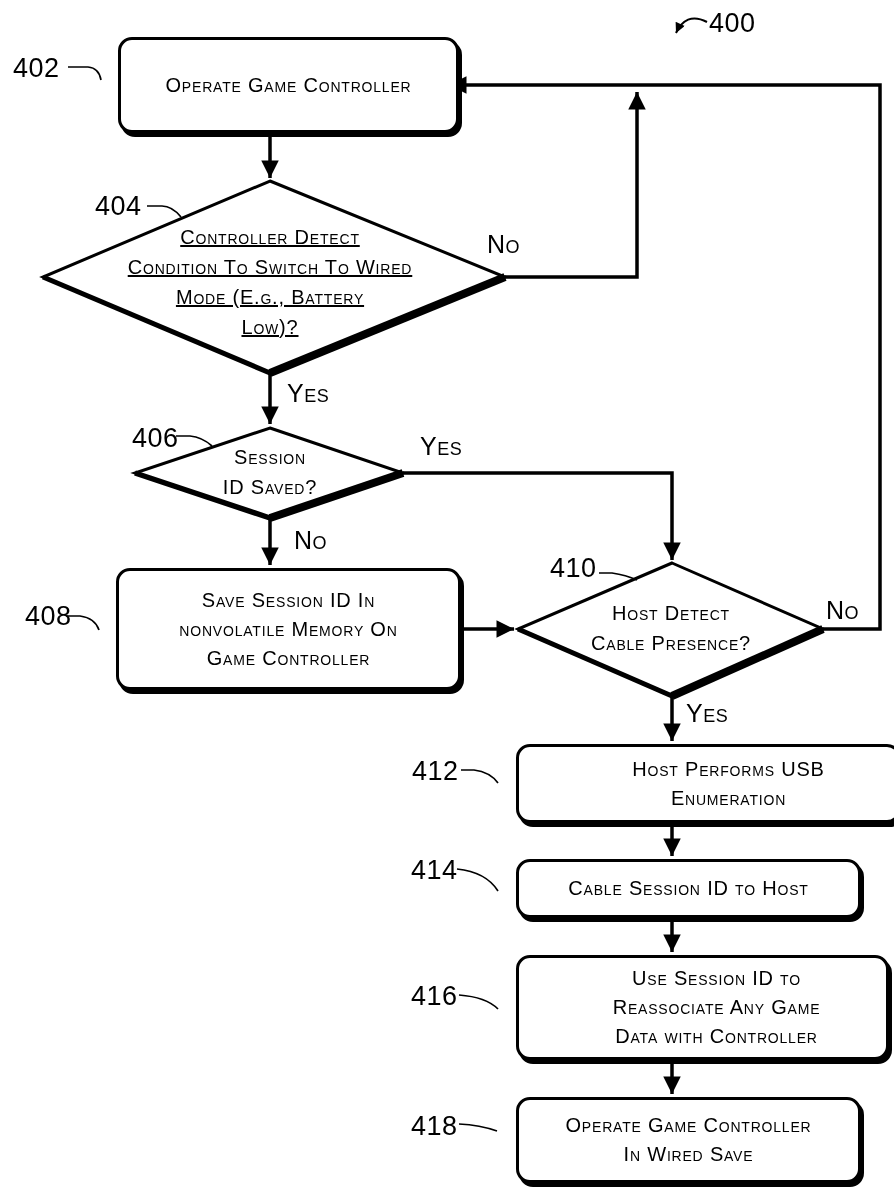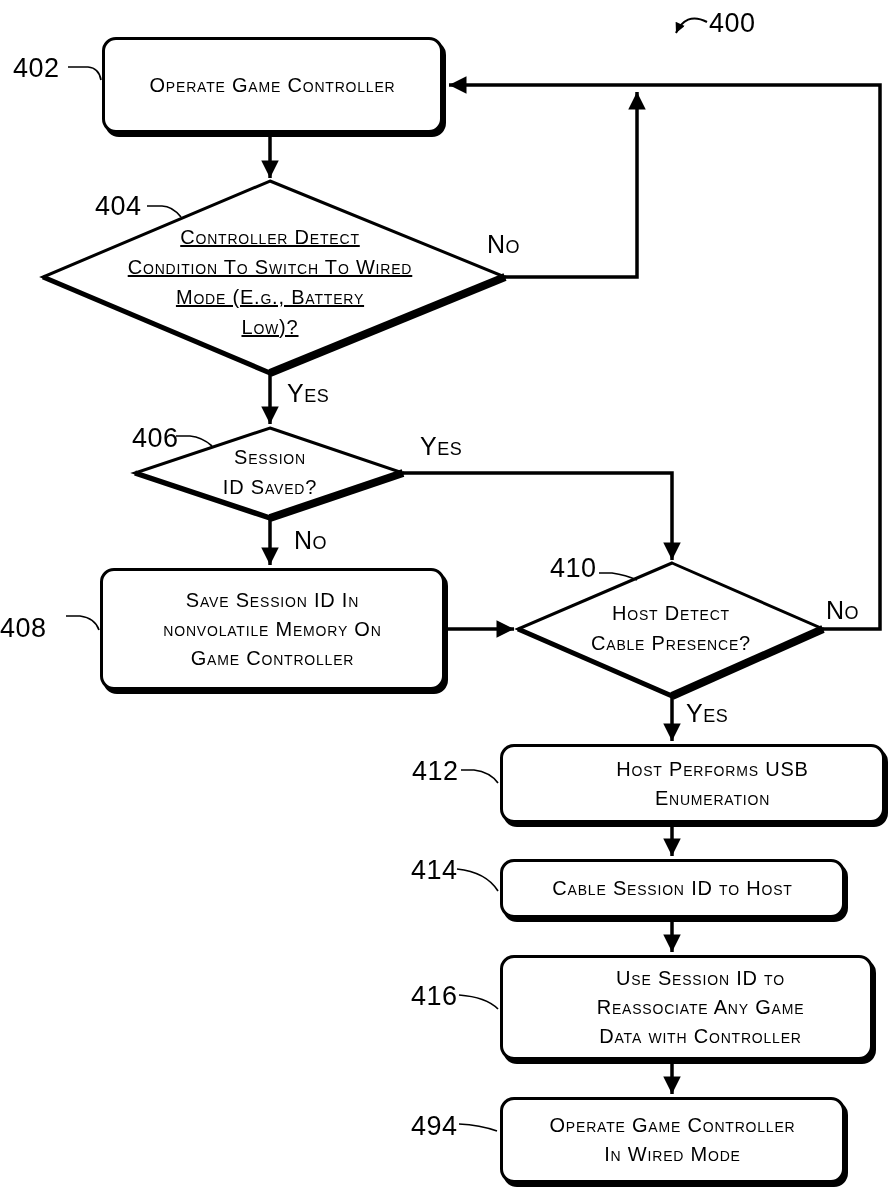--- a/index.html
+++ b/index.html
@@ -27,20 +27,21 @@
     border: 3px solid #000;
     border-radius: 14px;
     background: #ffffff;
     box-shadow: 3px 4px 0 0 #000;
     display: flex;
     flex-direction: column;
     justify-content: center;
     align-items: center;
     text-align: center;
     z-index: 3;
+    margin-left: 16px;
   }
   .node .tline, .dtext .tline {
     display: block;
     white-space: nowrap;
     font-size: 20px;
     line-height: 29px;
     font-variant: small-caps;
     letter-spacing: 0.8px;
   }
   
@@ -142,21 +143,21 @@
   </div>
 
   <div class="node" style="left:500px; top:955px; width:339px; height:99px;padding-left:28px;">
     <span class="tline">Use Session ID to</span>
     <span class="tline">Reassociate Any Game</span>
     <span class="tline">Data with Controller</span>
   </div>
 
   <div class="node" style="left:500px; top:1097px; width:339px; height:80px;">
     <span class="tline">Operate Game Controller</span>
-    <span class="tline">In Wired Mode</span>
+    <span class="tline">In Wired Save</span>
   </div>
 
   <div class="dtext" style="left:90px; top:222px; width:360px;text-decoration:underline;">
     <span class="tline">Controller Detect</span>
     <span class="tline">Condition To Switch To Wired</span>
     <span class="tline">Mode (E.g., Battery</span>
     <span class="tline">Low)?</span>
   </div>
 
   <div class="dtext" style="left:170px; top:442px; width:200px;">
@@ -166,26 +167,26 @@
 
   <div class="dtext" style="left:521px; top:598px; width:300px;">
     <span class="tline">Host Detect</span>
     <span class="tline">Cable Presence?</span>
   </div>
 
   <div class="ref" style="left:709px; top:8px;">400</div>
   <div class="ref" style="left:13px;  top:53px;">402</div>
   <div class="ref" style="left:95px;  top:191px;">404</div>
   <div class="ref" style="left:132px; top:423px;">406</div>
-  <div class="ref" style="left:0;  top:601px;margin-top:12px;">408</div>
+  <div class="ref" style="left:25px;  top:601px;">408</div>
   <div class="ref" style="left:550px; top:553px;">410</div>
   <div class="ref" style="left:412px; top:756px;">412</div>
   <div class="ref" style="left:411px; top:855px;">414</div>
   <div class="ref" style="left:411px; top:981px;">416</div>
-  <div class="ref" style="left:411px; top:1111px;">494</div>
+  <div class="ref" style="left:411px; top:1111px;">418</div>
 
   <div class="elabel" style="left:487px; top:230px;">No</div>
   <div class="elabel" style="left:287px; top:379px;">Yes</div>
   <div class="elabel" style="left:420px; top:432px;">Yes</div>
   <div class="elabel" style="left:294px; top:526px;">No</div>
   <div class="elabel" style="left:826px; top:596px;">No</div>
   <div class="elabel" style="left:686px; top:699px;">Yes</div>
 
 </div>
 

